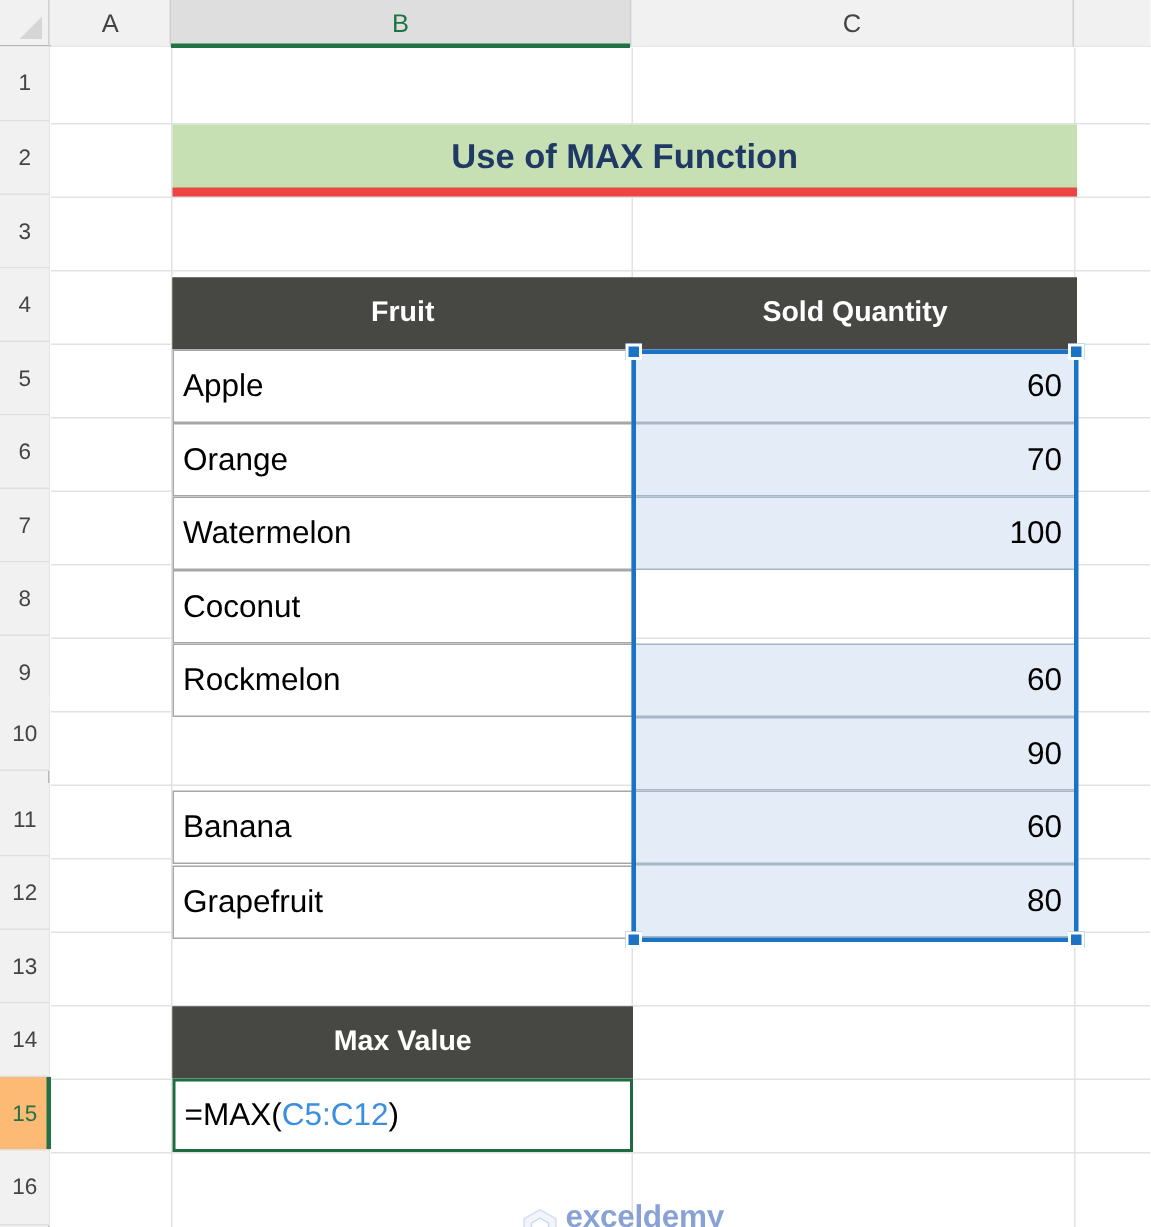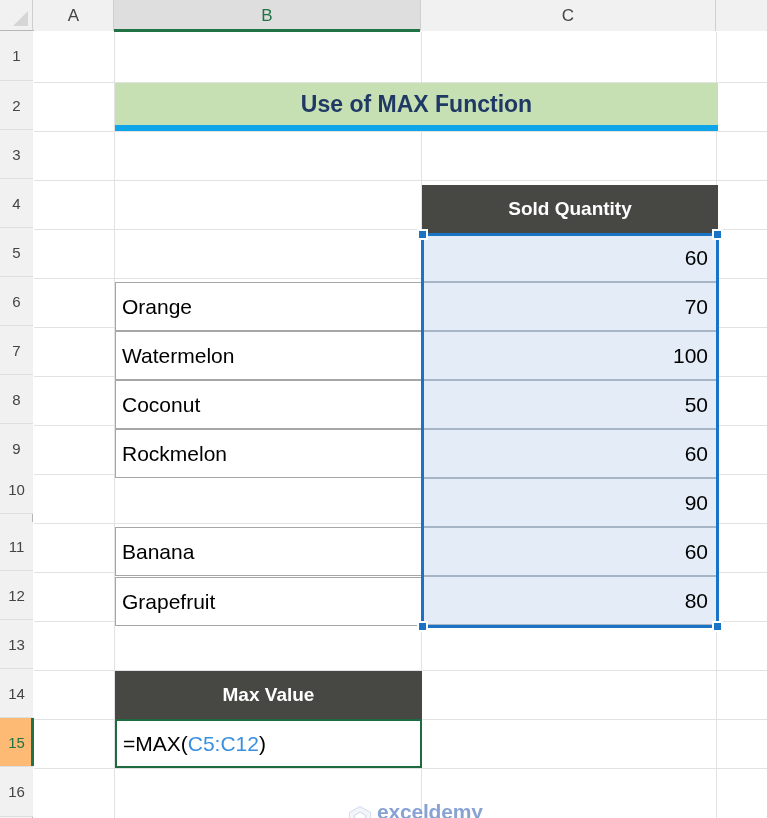--- a/index.html
+++ b/index.html
@@ -115,21 +115,21 @@
     background: #e2e2e2;
   }
 
   
   .cellbox { position: absolute; }
 
   #title-banner {
     left: 81px; top: 51px;
     width: 603px; height: 48px;
     background: #c6e0b4;
-    border-bottom: 6px solid #0ea5e9;
+    border-bottom: 6px solid #ef4444;
     display: flex;
     align-items: center;
     justify-content: center;
     color: #1f3864;
     font-size: 23px;
     font-weight: bold;
   }
 
   .tbl-head {
     background: #474744;
@@ -242,32 +242,33 @@
     <div class="gridline-h" style="top:442px"></div>
     <div class="gridline-h" style="top:491px"></div>
     <div class="gridline-h" style="top:540px"></div>
     <div class="gridline-h" style="top:589px"></div>
     <div class="gridline-h" style="top:638px"></div>
     <div class="gridline-h" style="top:687px"></div>
     <div class="gridline-h" style="top:736px"></div>
 
     <div class="cellbox" id="title-banner">Use of MAX Function</div>
 
+    <div class="cellbox tbl-head" id="head-fruit">Fruit</div>
     <div class="cellbox tbl-head" id="head-qty">Sold Quantity</div>
 
+    <div class="cellbox data-cell fruit-cell" style="top:201px">Apple</div>
     <div class="cellbox data-cell qty-cell" style="top:201px">60</div>
 
     <div class="cellbox data-cell fruit-cell" style="top:250px">Orange</div>
     <div class="cellbox data-cell qty-cell" style="top:250px">70</div>
 
     <div class="cellbox data-cell fruit-cell" style="top:299px">Watermelon</div>
     <div class="cellbox data-cell qty-cell" style="top:299px">100</div>
 
     <div class="cellbox data-cell fruit-cell" style="top:348px">Coconut</div>
-    <div class="cellbox data-cell qty-cell" style="top:348px">50</div>
 
     <div class="cellbox data-cell fruit-cell" style="top:397px">Rockmelon</div>
     <div class="cellbox data-cell qty-cell" style="top:397px">60</div>
 
     <div class="cellbox data-cell qty-cell" style="top:446px">90</div>
 
     <div class="cellbox data-cell fruit-cell" style="top:495px">Banana</div>
     <div class="cellbox data-cell qty-cell" style="top:495px">60</div>
 
     <div class="cellbox data-cell fruit-cell" style="top:545px">Grapefruit</div>

